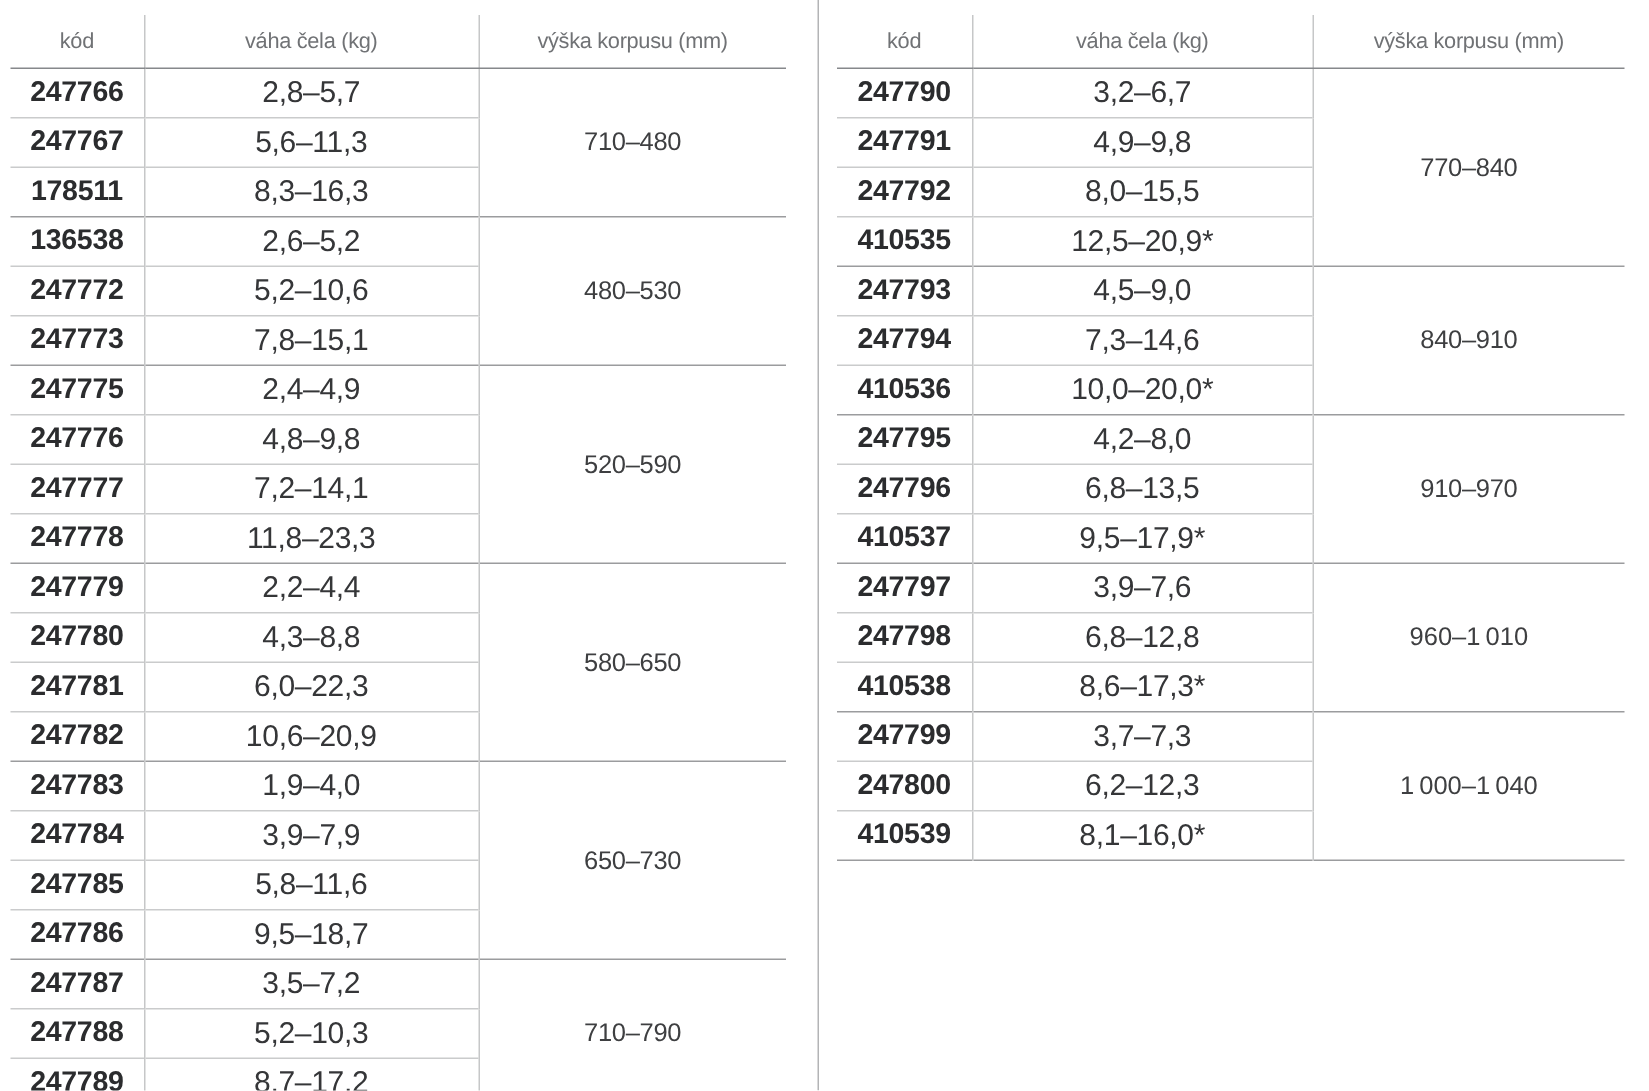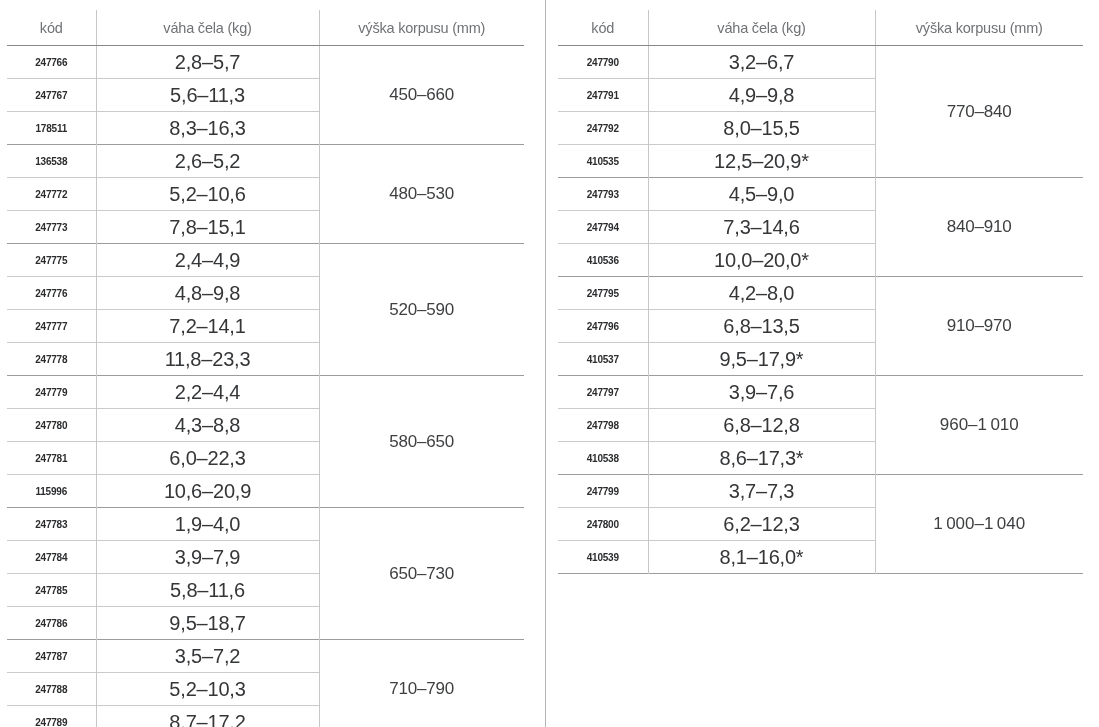--- a/index.html
+++ b/index.html
@@ -58,21 +58,21 @@
   }
   .spec-table tbody td{
     height:32px;
     padding:0;
     text-align:center;
     vertical-align:middle;
     letter-spacing:-0.2px;
   }
   td.code{
     font-weight:bold;
-    font-size:10px;
+    font-size:19px;
     color:var(--code-text);
     border-right:1px solid var(--column-line);
     border-top:1px solid var(--row-line);
   }
   td.weight{
     font-size:20px;
     color:var(--value-text);
     border-right:1px solid var(--column-line);
     border-top:1px solid var(--row-line);
   }
@@ -101,21 +101,21 @@
       <tr>
         <th>kód</th>
         <th>váha čela (kg)</th>
         <th>výška korpusu (mm)</th>
       </tr>
     </thead>
     <tbody>
         <tr class="group-start">
           <td class="code">247766</td>
           <td class="weight">2,8–5,7</td>
-          <td class="height" rowspan="3">450–660</td>
+          <td class="height" rowspan="3">710–480</td>
         </tr>
         <tr>
           <td class="code">247767</td>
           <td class="weight">5,6–11,3</td>
         </tr>
         <tr>
           <td class="code">178511</td>
           <td class="weight">8,3–16,3</td>
         </tr>
         <tr class="group-start">
@@ -155,21 +155,21 @@
         </tr>
         <tr>
           <td class="code">247780</td>
           <td class="weight">4,3–8,8</td>
         </tr>
         <tr>
           <td class="code">247781</td>
           <td class="weight">6,0–22,3</td>
         </tr>
         <tr>
-          <td class="code">115996</td>
+          <td class="code">247782</td>
           <td class="weight">10,6–20,9</td>
         </tr>
         <tr class="group-start">
           <td class="code">247783</td>
           <td class="weight">1,9–4,0</td>
           <td class="height" rowspan="4">650–730</td>
         </tr>
         <tr>
           <td class="code">247784</td>
           <td class="weight">3,9–7,9</td>

